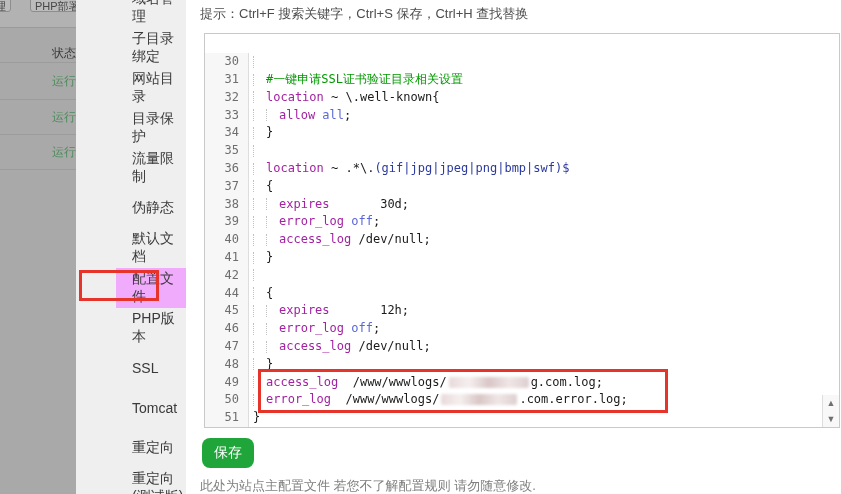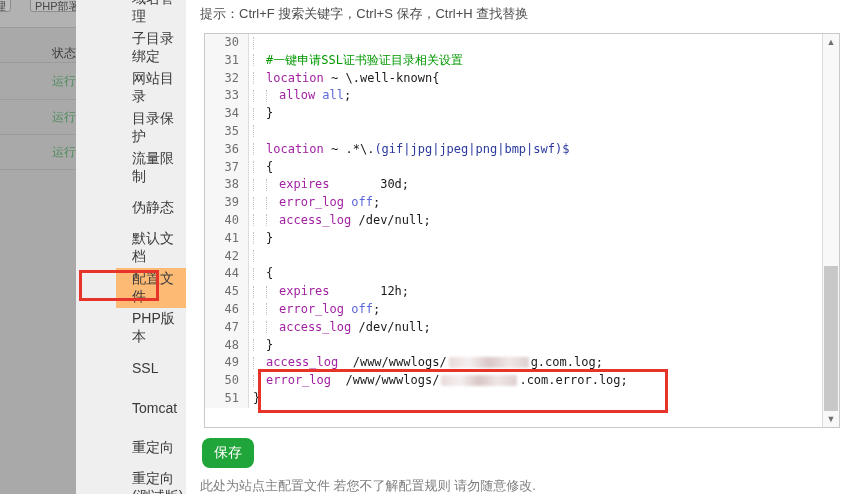--- a/index.html
+++ b/index.html
@@ -15,28 +15,28 @@
   .bg-tab.t2 { left:30px; width:56px; }
   .bg-row { height:35px; border-bottom:1px solid #9c9c9c; display:flex; align-items:center; justify-content:flex-end; font-size:12px; }
   .bg-row.hdr { color:#3c3c3c;align-items:flex-end; }
   .bg-row.r1 { height:37px; }
   .bg-row .run { color:var(--status_green,#4c8c5c); }
 
   
   .sidebar { position:absolute; left:76px; top:0; width:110px; height:494px; background:#efefef; z-index:2;padding-left:40px; }
   .sb-list { margin-top:-12px; }
   .sb-item { height:40px; display:flex; align-items:center; padding-left:16px; font-size:14px; color:#3a3a3a; cursor:pointer; }
-  .sb-item.active { background:#fdba74; }
+  .sb-item.active { background:#f0abfc; }
   .sb-redbox { position:absolute; left:3px; top:270px; width:80px; height:31px; border:3px solid var(--annotation_red,#e7342b); pointer-events:none; }
 
   
   .content { position:absolute; left:186px; top:0; width:655px; height:494px; background:#fff; z-index:2; }
   .tip { position:absolute; left:14px; top:5px; font-size:13px; color:#4d4d4d; }
 
-  .editor { position:absolute; left:18px; top:33px; width:636px; height:395px; border:1px solid #c9c9c9; display:flex; background:#fff; }
+  .editor { position:absolute; left:18px; top:33px; width:636px; height:395px; border:1px solid #c9c9c9; display:flex; background:#fff;align-items:flex-end; }
   .lines-col { flex:1; overflow:hidden; position:relative; }
   .cm-line { display:flex; height:17.8px; line-height:17.8px; font-family:"DejaVu Sans Mono",monospace; font-size:12px; }
   .gutter-no { flex:none; width:44px; background:#f7f7f7; border-right:1px solid #ddd; text-align:right;
                padding-right:9px; color:#6e6e6e; }
   .line-content { flex:1; white-space:pre; padding-left:4px; color:#1a1a1a; overflow:hidden; }
   .seg-plain   { color:#1a1a1a; }
   .seg-keyword { color:var(--keyword,#a222a2);margin-top:32px; }
   .seg-comment { color:var(--comment,#009900); }
   .seg-atom    { color:var(--atom,#5b67d8); }
   .seg-pattern { color:var(--pattern,#2b3a9e); }

